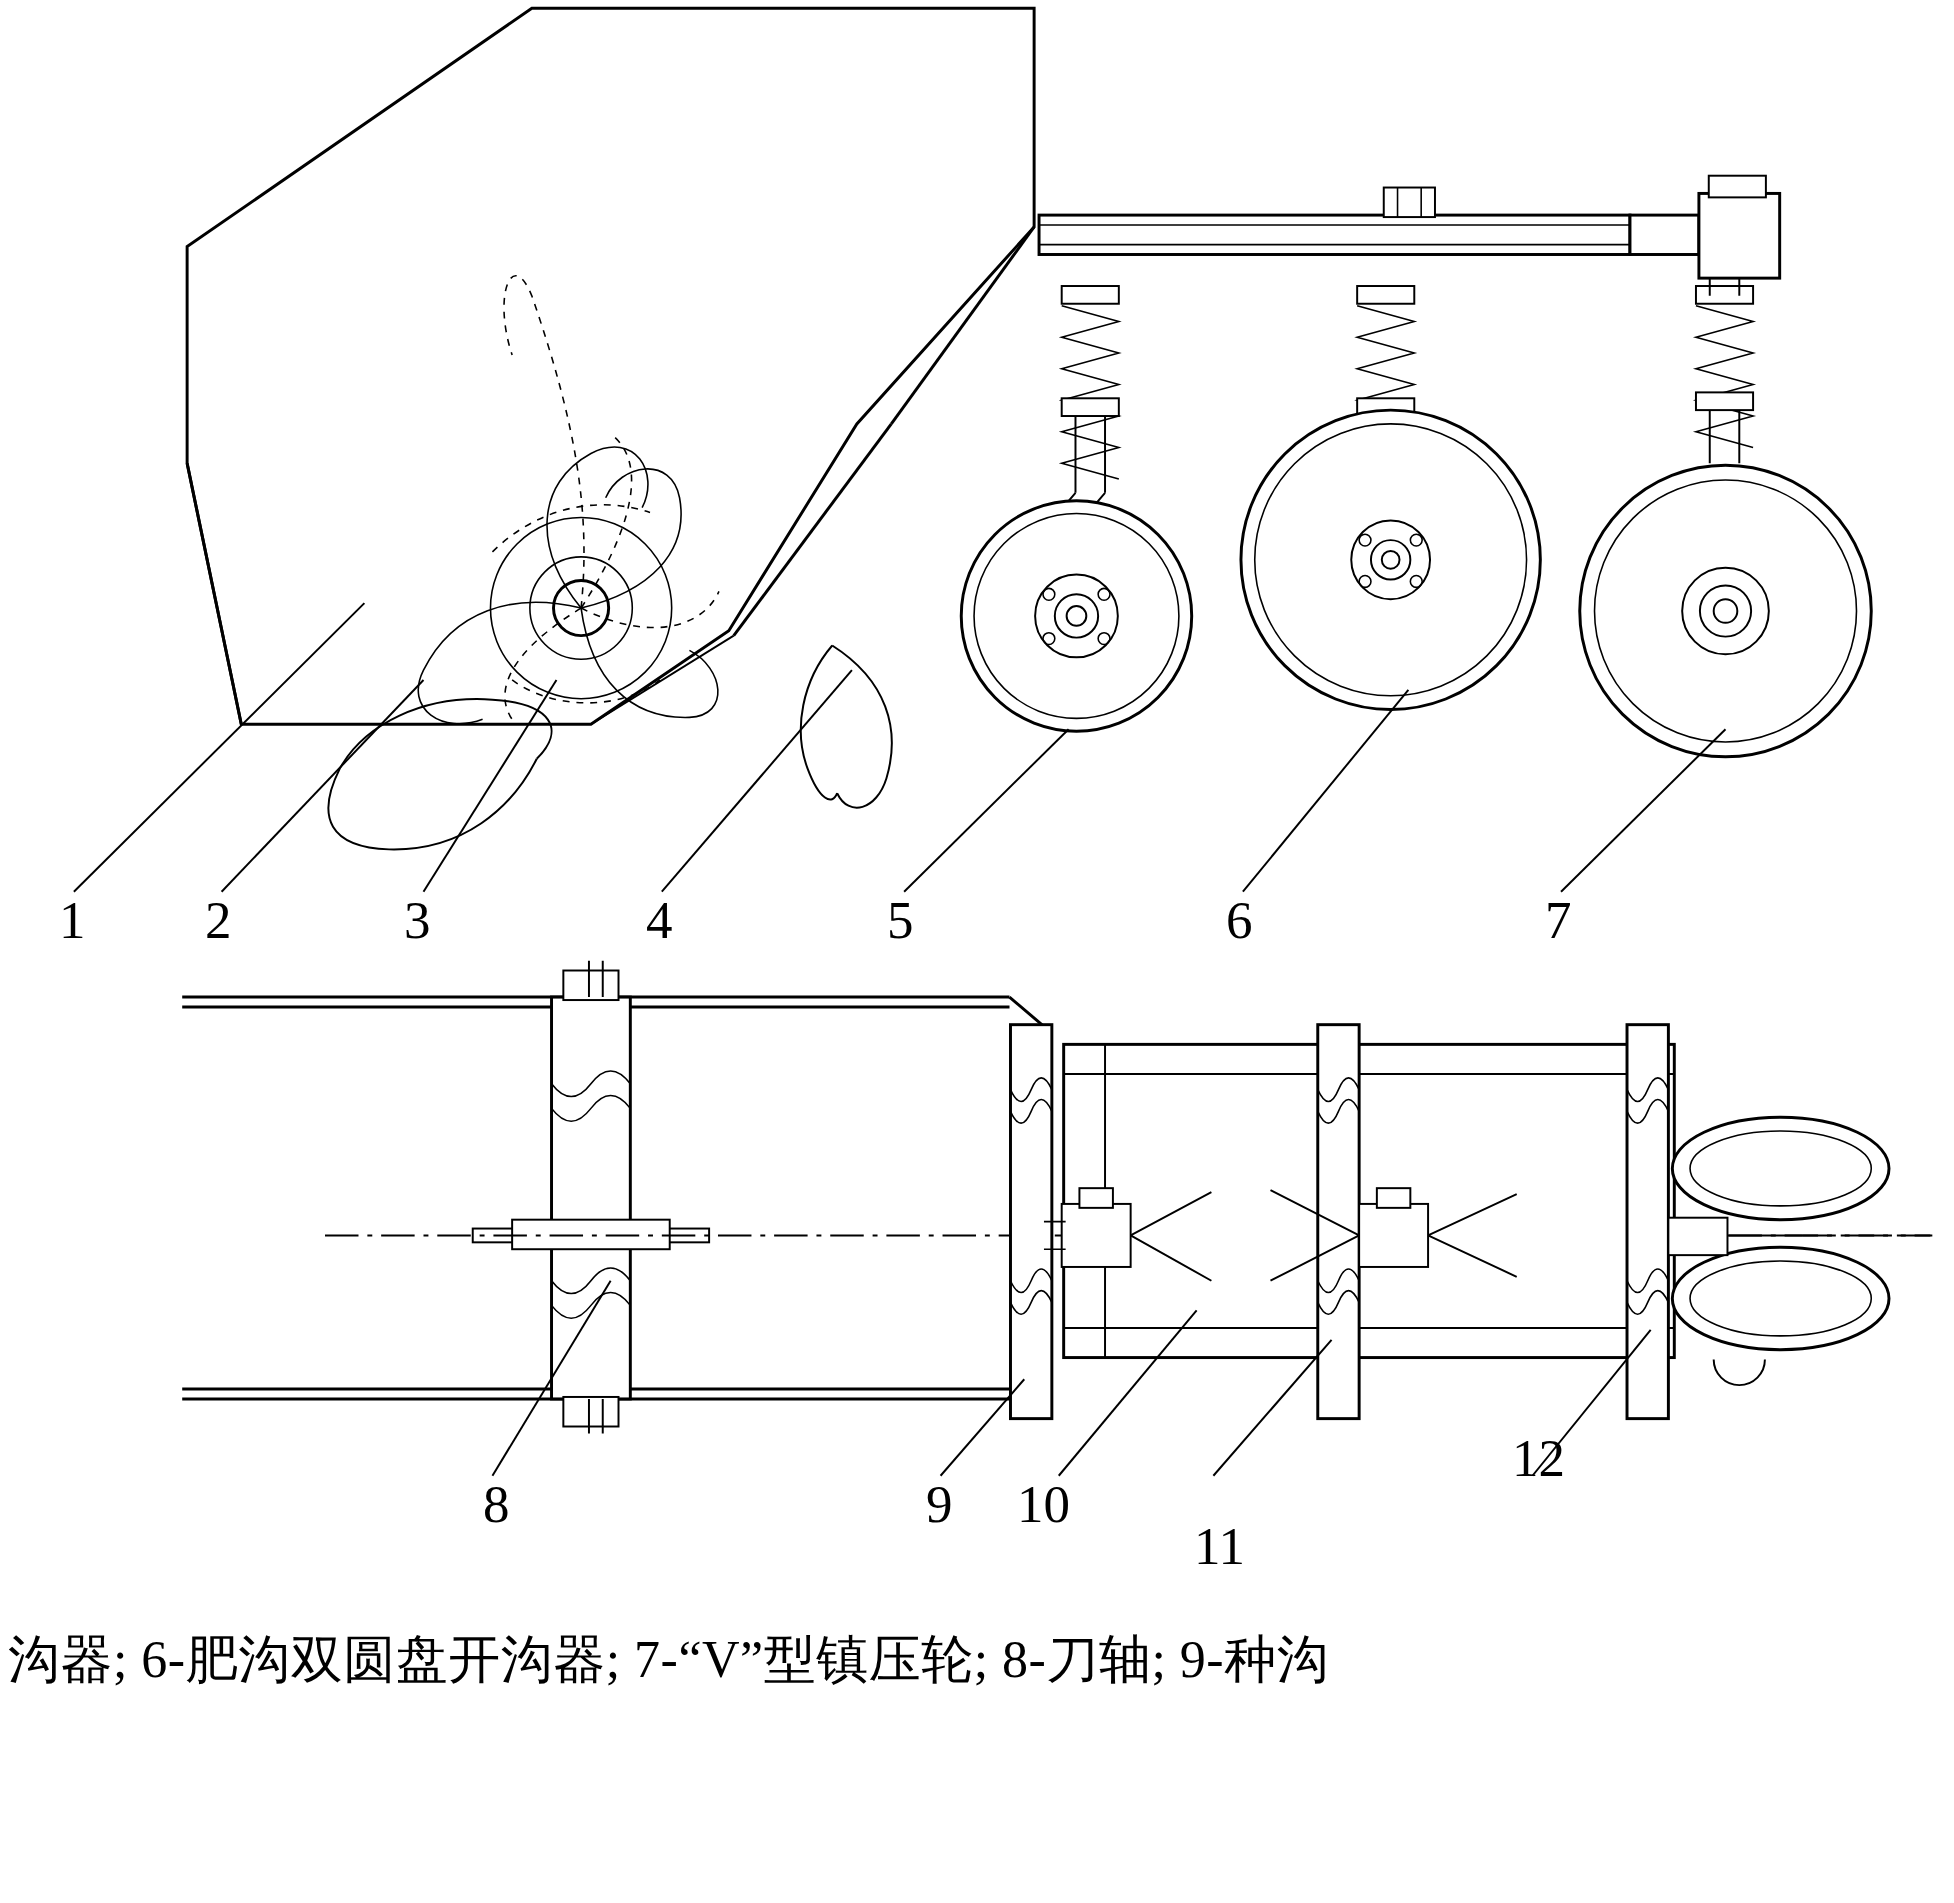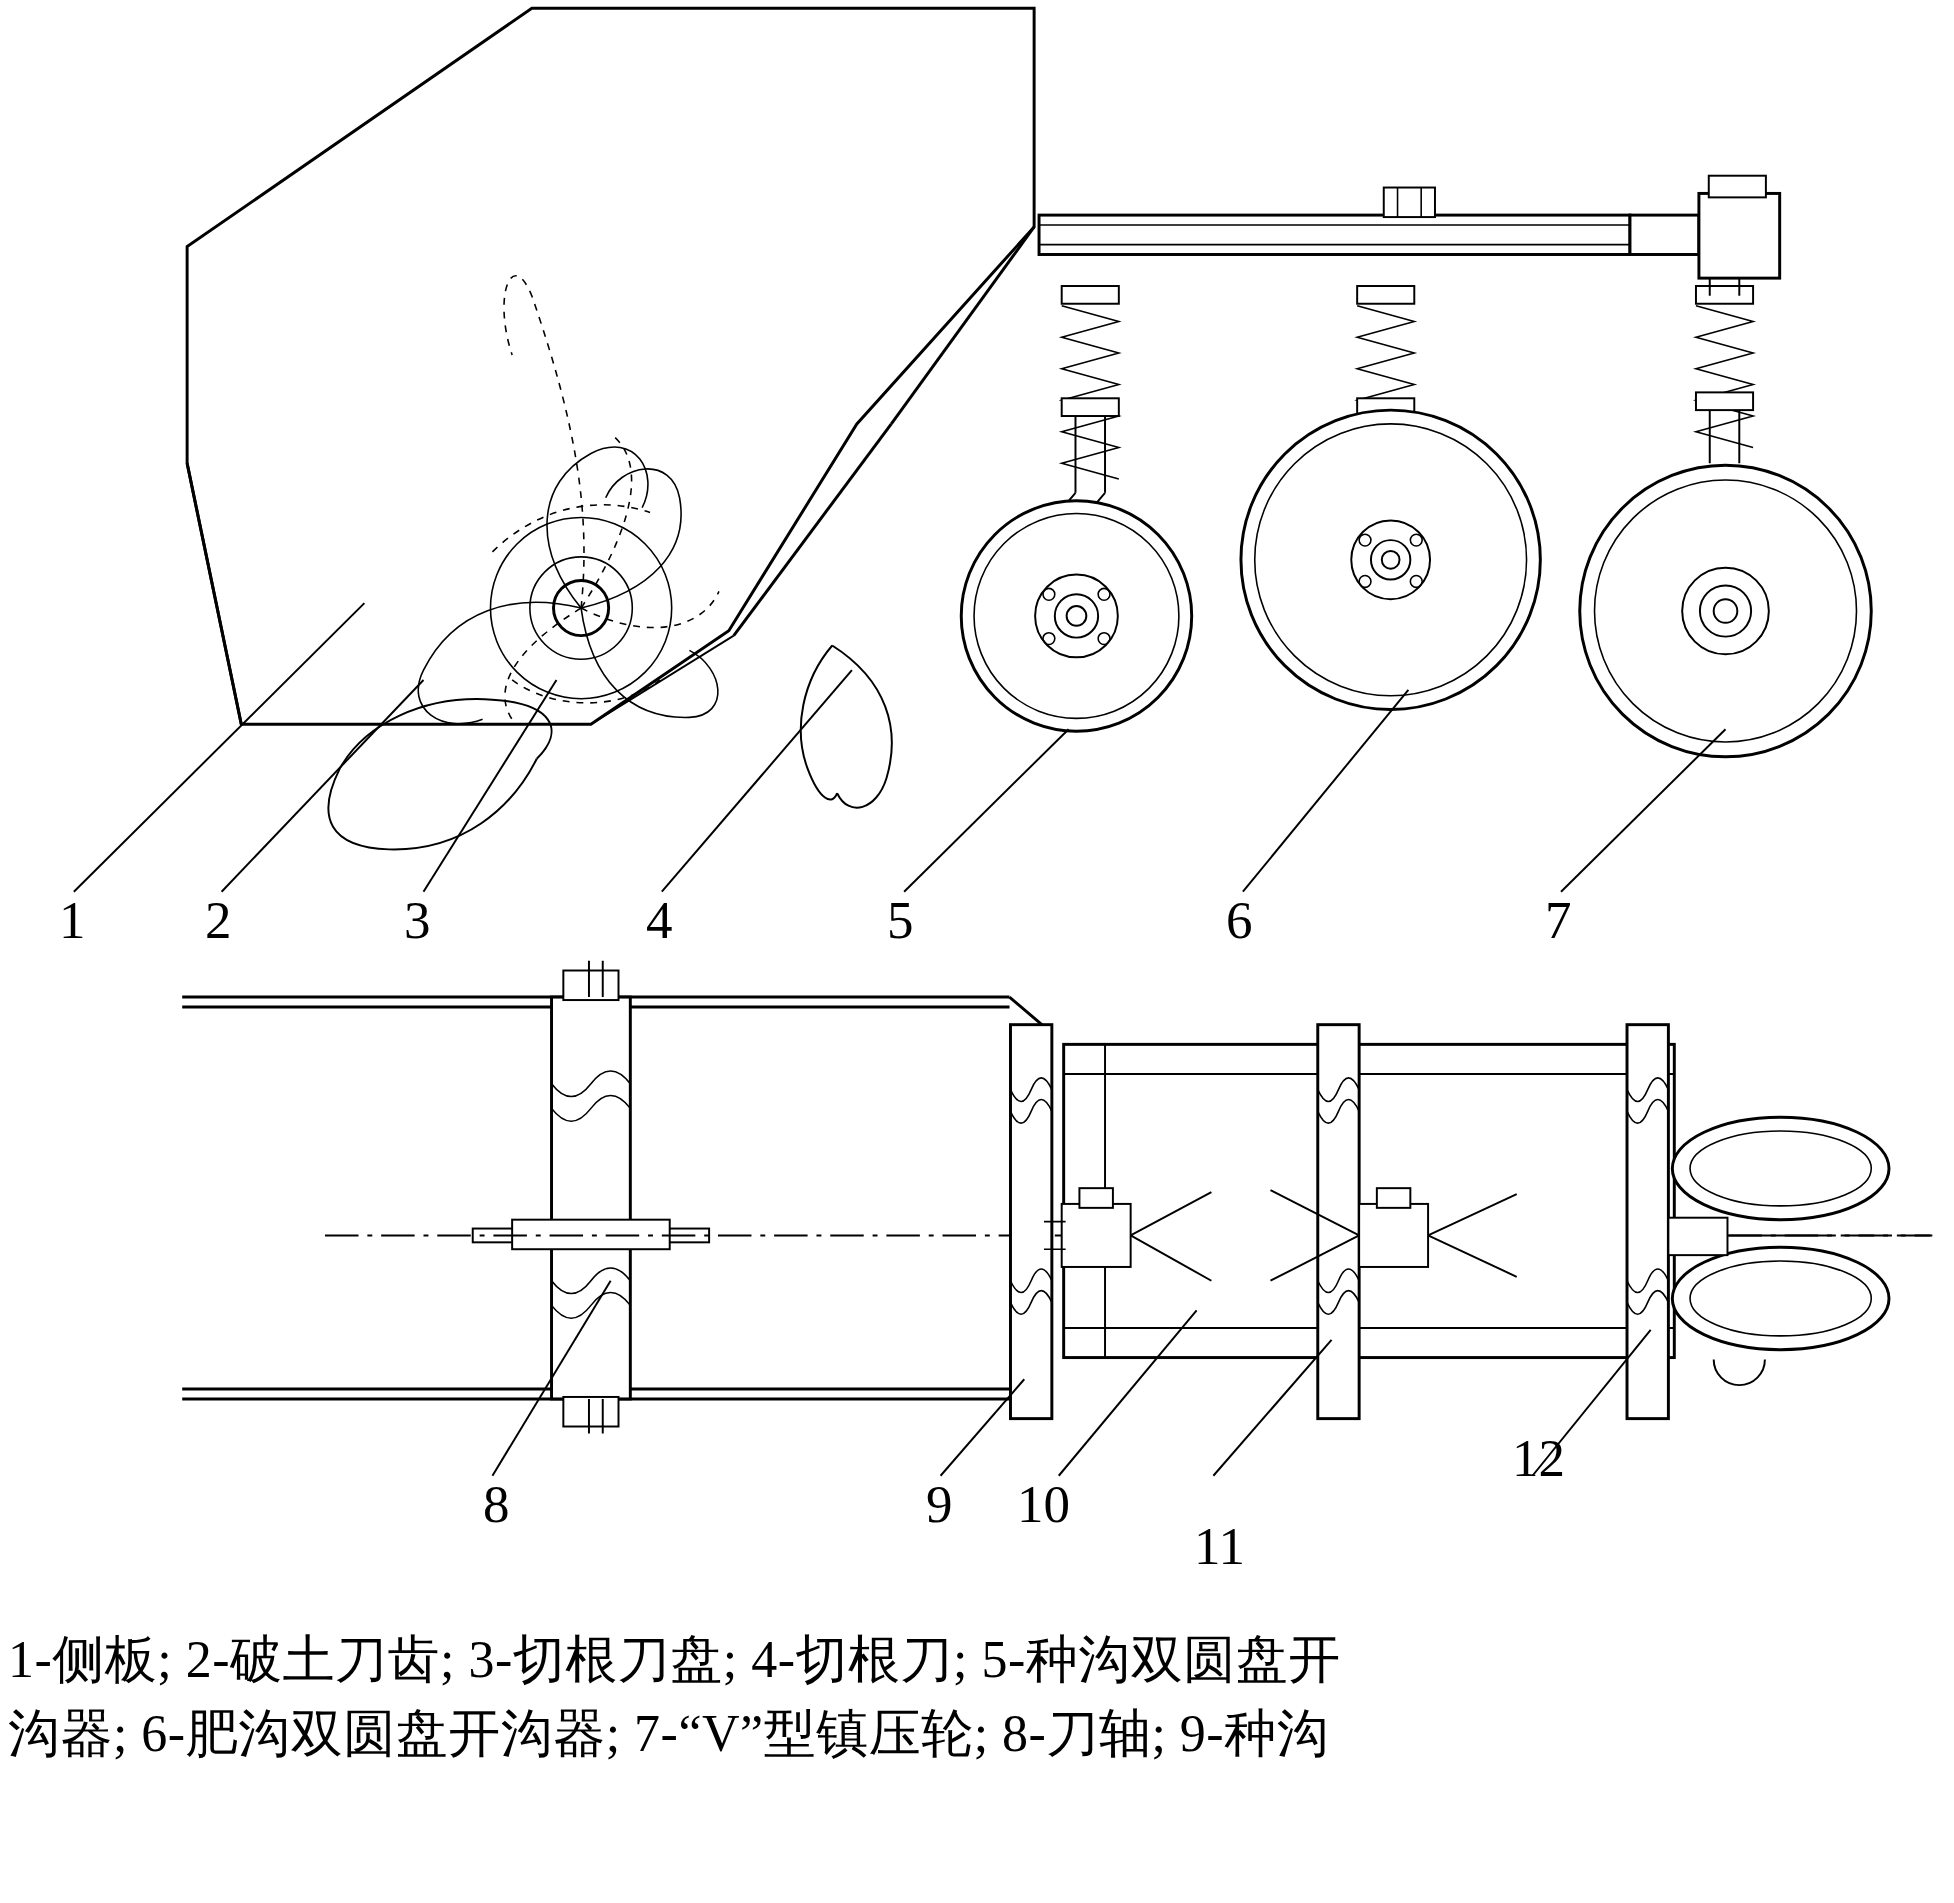--- a/index.html
+++ b/index.html
@@ -229,18 +229,17 @@
   <div class="num" style="left:1226px;top:894px;">6</div>
   <div class="num" style="left:1545px;top:894px;">7</div>
 
   <div class="num" style="left:483px; top:1478px;">8</div>
   <div class="num" style="left:926px; top:1478px;">9</div>
   <div class="num" style="left:1017px;top:1478px;">10</div>
   <div class="num" style="left:1194px;top:1478px;margin-top:42px;">11</div>
   <div class="num" style="left:1512px;top:1432px;">12</div>
 
   <div class="caption">
-    <div>1-侧板; 2-破土刀齿; 3-切根刀盘; 4-切根刀; 5-种沟双圆盘开</div>
     <div>沟器; 6-肥沟双圆盘开沟器; 7-“V”型镇压轮; 8-刀轴; 9-种沟</div>
   </div>
 
 </div>
 
 
 </body></html>

